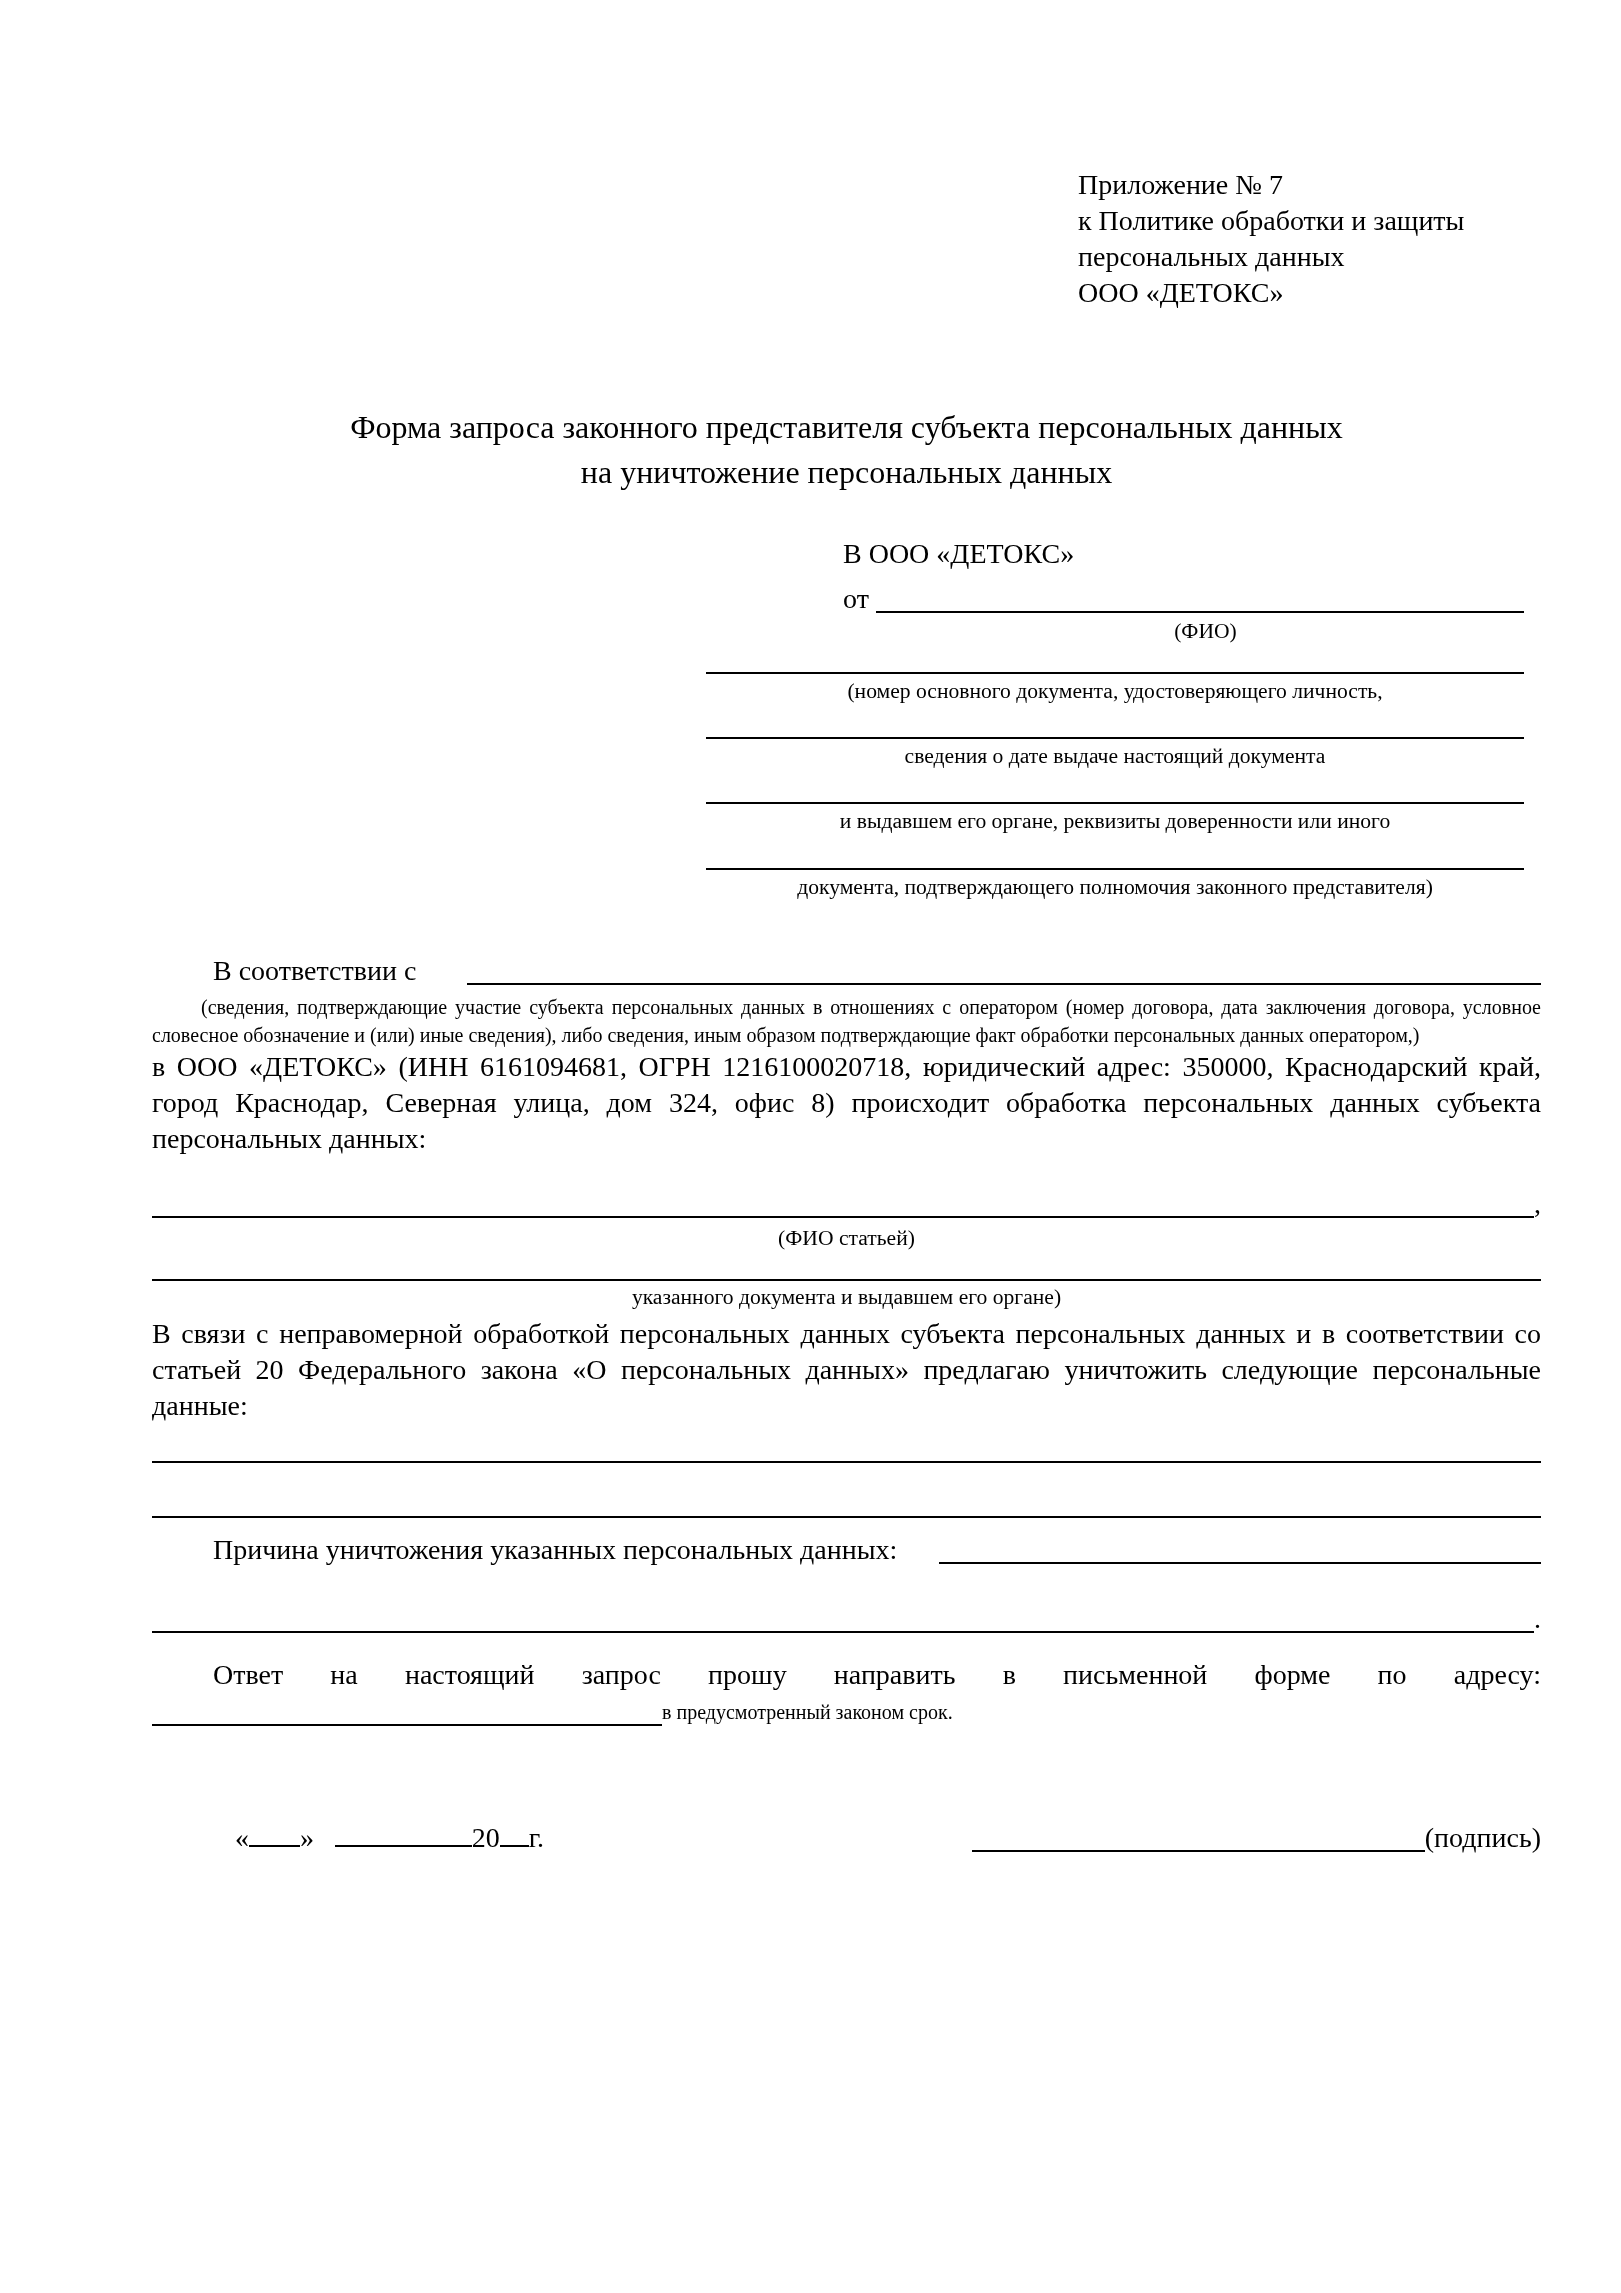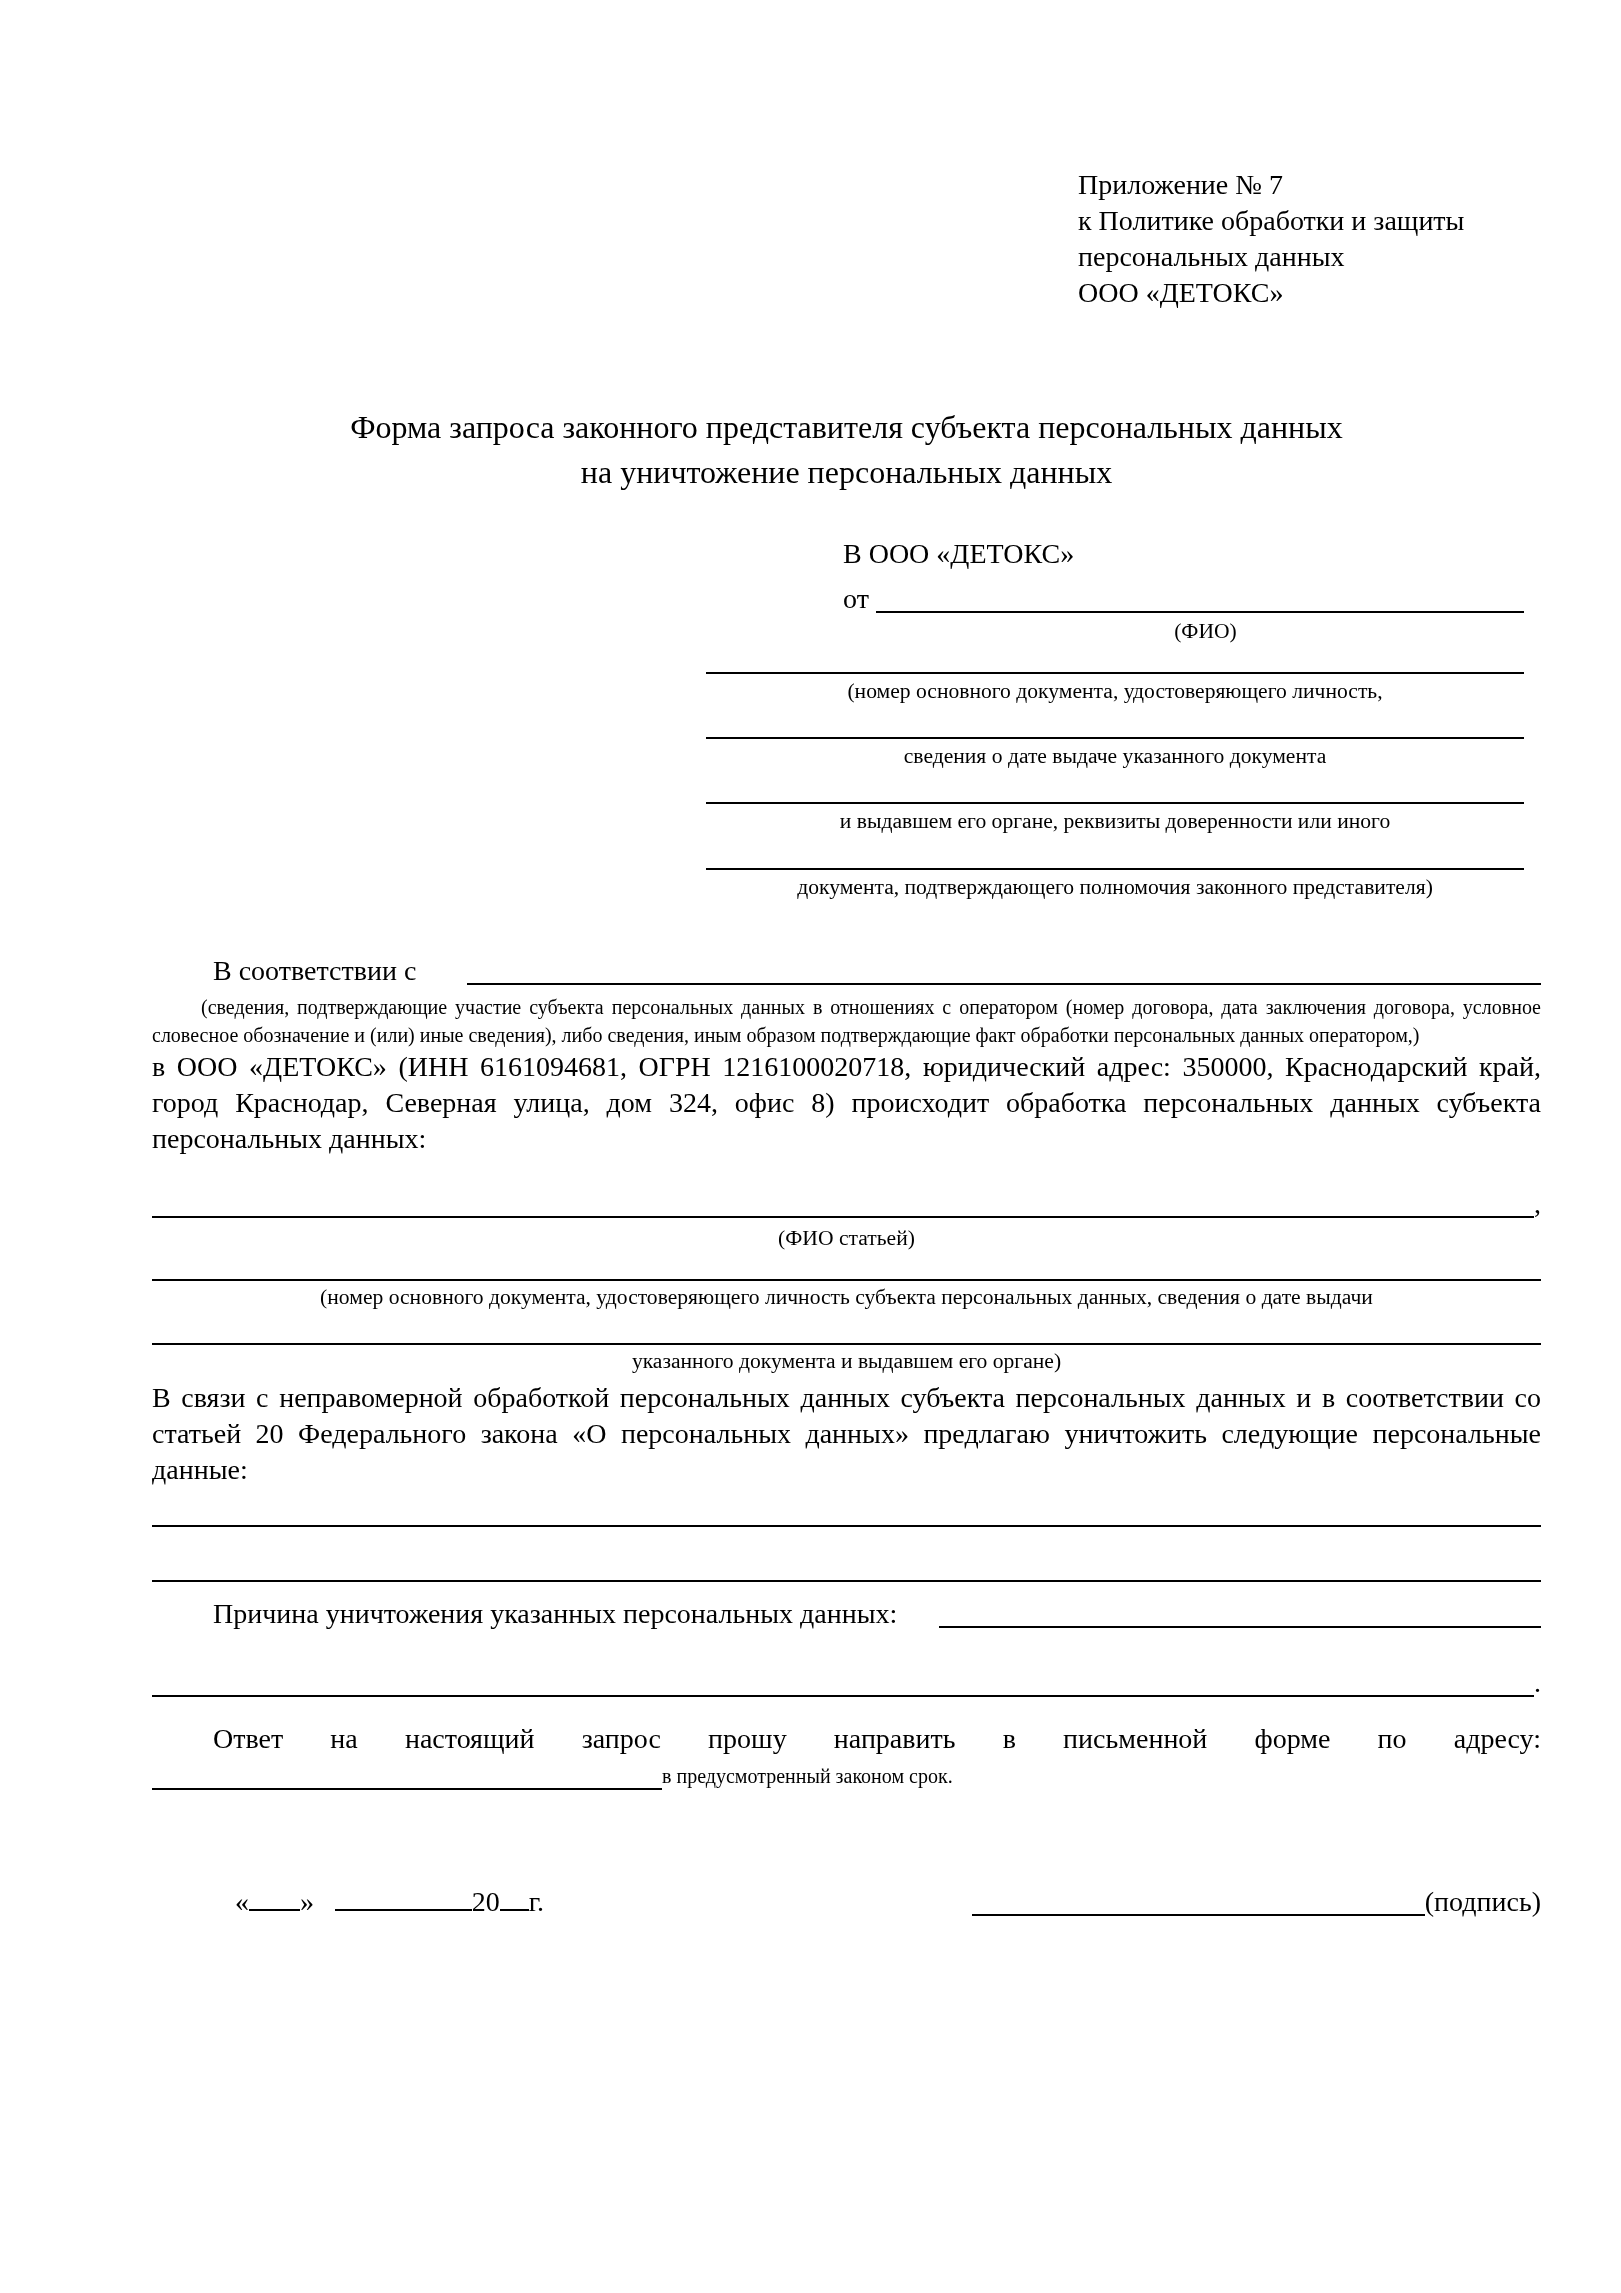--- a/index.html
+++ b/index.html
@@ -90,21 +90,21 @@
       <span class="fill"></span>
     </div>
     <div class="cap fio-cap">(ФИО)</div>
 
     <div class="fill-row">
       <div class="hr"></div>
       <div class="cap">(номер основного документа, удостоверяющего личность,</div>
     </div>
     <div class="fill-row">
       <div class="hr"></div>
-      <div class="cap">сведения о дате выдаче указанного документа</div>
+      <div class="cap">сведения о дате выдаче настоящий документа</div>
     </div>
     <div class="fill-row">
       <div class="hr"></div>
       <div class="cap">и выдавшем его органе, реквизиты доверенности или иного</div>
     </div>
     <div class="fill-row">
       <div class="hr"></div>
       <div class="cap">документа, подтверждающего полномочия законного представителя)</div>
     </div>
   </div>
@@ -117,24 +117,20 @@
   <div class="fineprint">(сведения, подтверждающие участие субъекта персональных данных в отношениях с оператором (номер договора, дата заключения договора, условное словесное обозначение и (или) иные сведения), либо сведения, иным образом подтверждающие факт обработки персональных данных оператором,)</div>
 
   <div class="para">в ООО «ДЕТОКС» (ИНН 6161094681, ОГРН 1216100020718, юридический адрес: 350000, Краснодарский край, город Краснодар, Северная улица, дом 324, офис 8) происходит обработка персональных данных субъекта персональных данных:</div>
 
   <div class="blank-row mt-sub">
     <span class="fill"></span>
     <span class="tail">,</span>
   </div>
   <div class="caption-center">(ФИО статьей)</div>
 
-  <div class="fill-row">
-    <div class="hr"></div>
-    <div class="caption-center">(номер основного документа, удостоверяющего личность субъекта персональных данных, сведения о дате выдачи</div>
-  </div>
   <div class="fill-row">
     <div class="hr"></div>
     <div class="caption-center">указанного документа и выдавшем его органе)</div>
   </div>
 
   <div class="para demand">В связи с неправомерной обработкой персональных данных субъекта персональных данных и в соответствии со статьей 20 Федерального закона «О персональных данных» предлагаю уничтожить следующие персональные данные:</div>
 
   <div class="hr blank-a"></div>
   <div class="hr blank-b"></div>
 

